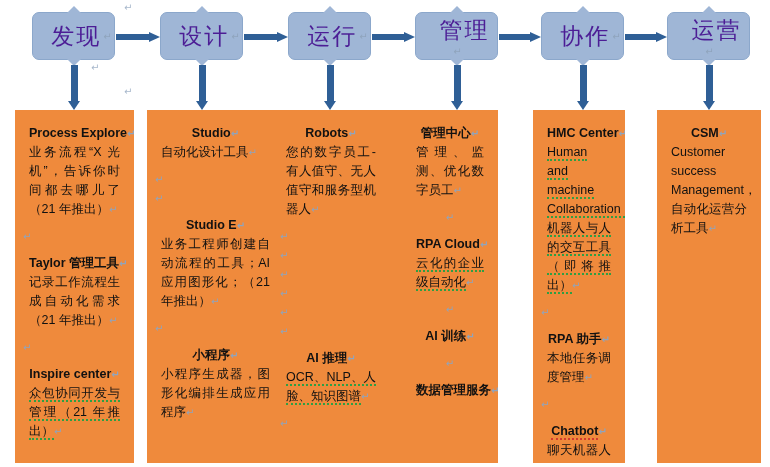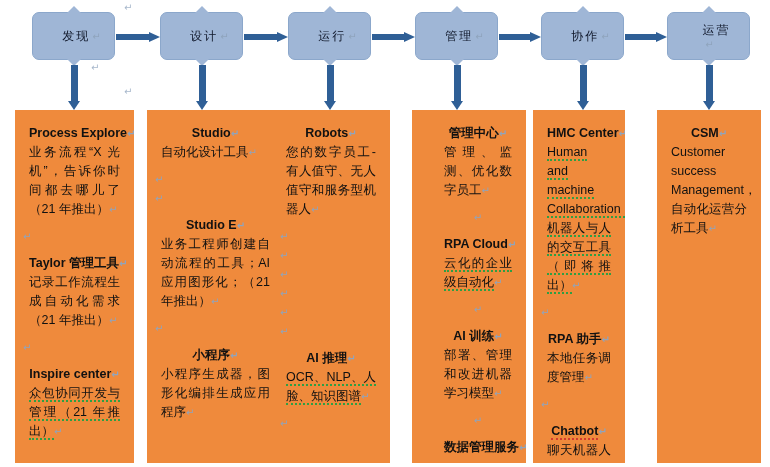--- a/index.html
+++ b/index.html
@@ -16,22 +16,22 @@
   .flow-box{
     position:absolute;
     width:83px;height:48px;
     background:#9fb6d6;
     border:1px solid #8ba7cb;
     border-radius:7px;
     box-sizing:border-box;
     display:flex;align-items:center;justify-content:center;
   }
   .flow-label{
-    font-size:12px;
-    color:#0f172a;
+    font-size:23px;
+    color:#4c1d95;
     letter-spacing:2px;
     font-family:"Liberation Serif","DejaVu Serif",serif;
     white-space:nowrap;
     margin-left:16px;
   }
   
   .flow-box::before,
   .flow-box::after{
     content:"";
     position:absolute;
@@ -143,21 +143,21 @@
   <div class="flow-box" style="left:160px;top:12px;">
     <span class="flow-label">设计</span>
     <span class="pil" style="margin-left:2px;">↵</span>
   </div>
 
   <div class="flow-box" style="left:288px;top:12px;">
     <span class="flow-label">运行</span>
     <span class="pil" style="margin-left:2px;">↵</span>
   </div>
 
-  <div class="flow-box" style="left:415px;top:12px;">
+  <div class="flow-box" style="left:415px;top:12px;flex-direction:column;">
     <span class="flow-label">管理</span>
     <span class="pil" style="margin-left:2px;">↵</span>
   </div>
 
   <div class="flow-box" style="left:541px;top:12px;">
     <span class="flow-label">协作</span>
     <span class="pil" style="margin-left:2px;">↵</span>
   </div>
 
   <div class="flow-box" style="left:667px;top:12px;flex-direction:column;">
@@ -257,34 +257,33 @@
     <div class="pil-line">↵</div>
     <div class="pil-line">↵</div>
     <div class="pil-line">↵</div>
     <div class="blk">
       <div class="hd"><span>AI 推理</span><span class="pil">↵</span></div>
       <div class="bd just"><span class="sq-green">OCR、NLP、人脸、知识图谱</span><span class="pil">↵</span></div>
     </div>
     <div class="pil-line">↵</div>
   </div>
 
-  <div class="col" style="left:412px;width:114px;padding-left:24px;">
+  <div class="col" style="left:384px;width:114px;padding-left:24px;">
     <div class="blk">
       <div class="hd"><span>管理中心</span><span class="pil">↵</span></div>
       <div class="bd just"><span>管理、监测、优化数字员工</span><span class="pil">↵</span></div>
     </div>
     <div class="pil-ctr">↵</div>
     <div class="blk">
       <div class="hd"><span>RPA Cloud</span><span class="pil">↵</span></div>
       <div class="bd just"><span class="sq-green">云化的企业级自动化</span><span class="pil">↵</span></div>
     </div>
     <div class="pil-ctr">↵</div>
     <div class="blk">
       <div class="hd"><span>AI 训练</span><span class="pil">↵</span></div>
-      <div class="bd just"><span>部署、管理和改进机器学习模型</span><span class="pil">↵</span></div>
     </div>
     <div class="pil-ctr">↵</div>
     <div class="blk">
       <div class="hd"><span>数据管理服务</span><span class="pil">↵</span></div>
     </div>
   </div>
 
   <div class="col" style="left:533px;width:92px;">
     <div class="blk">
       <div class="hd"><span>HMC Center</span><span class="pil">↵</span></div>

